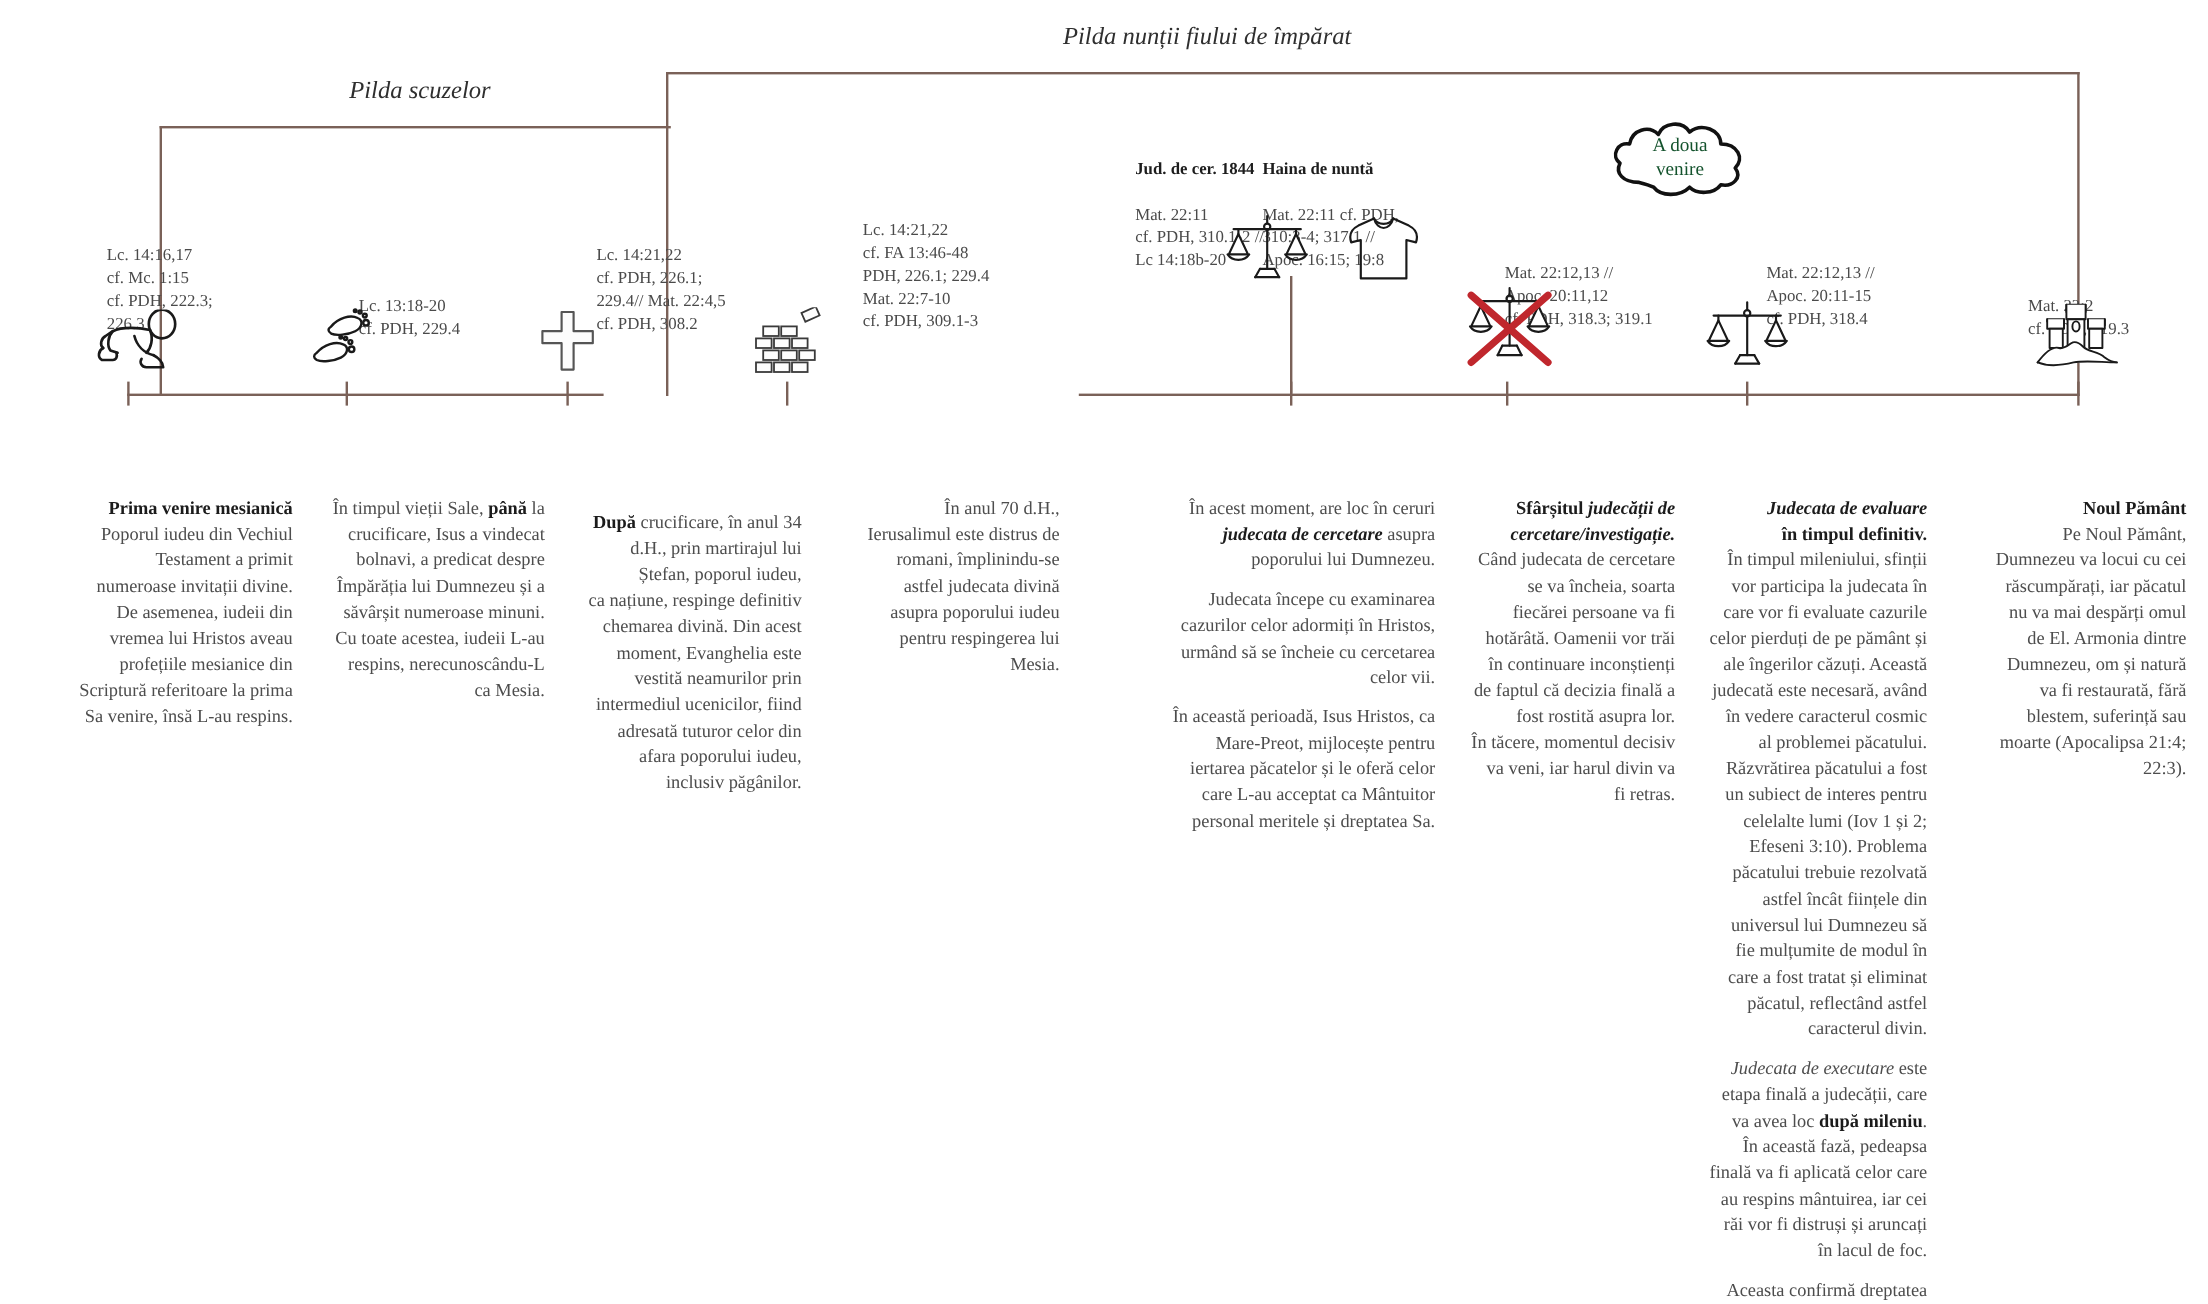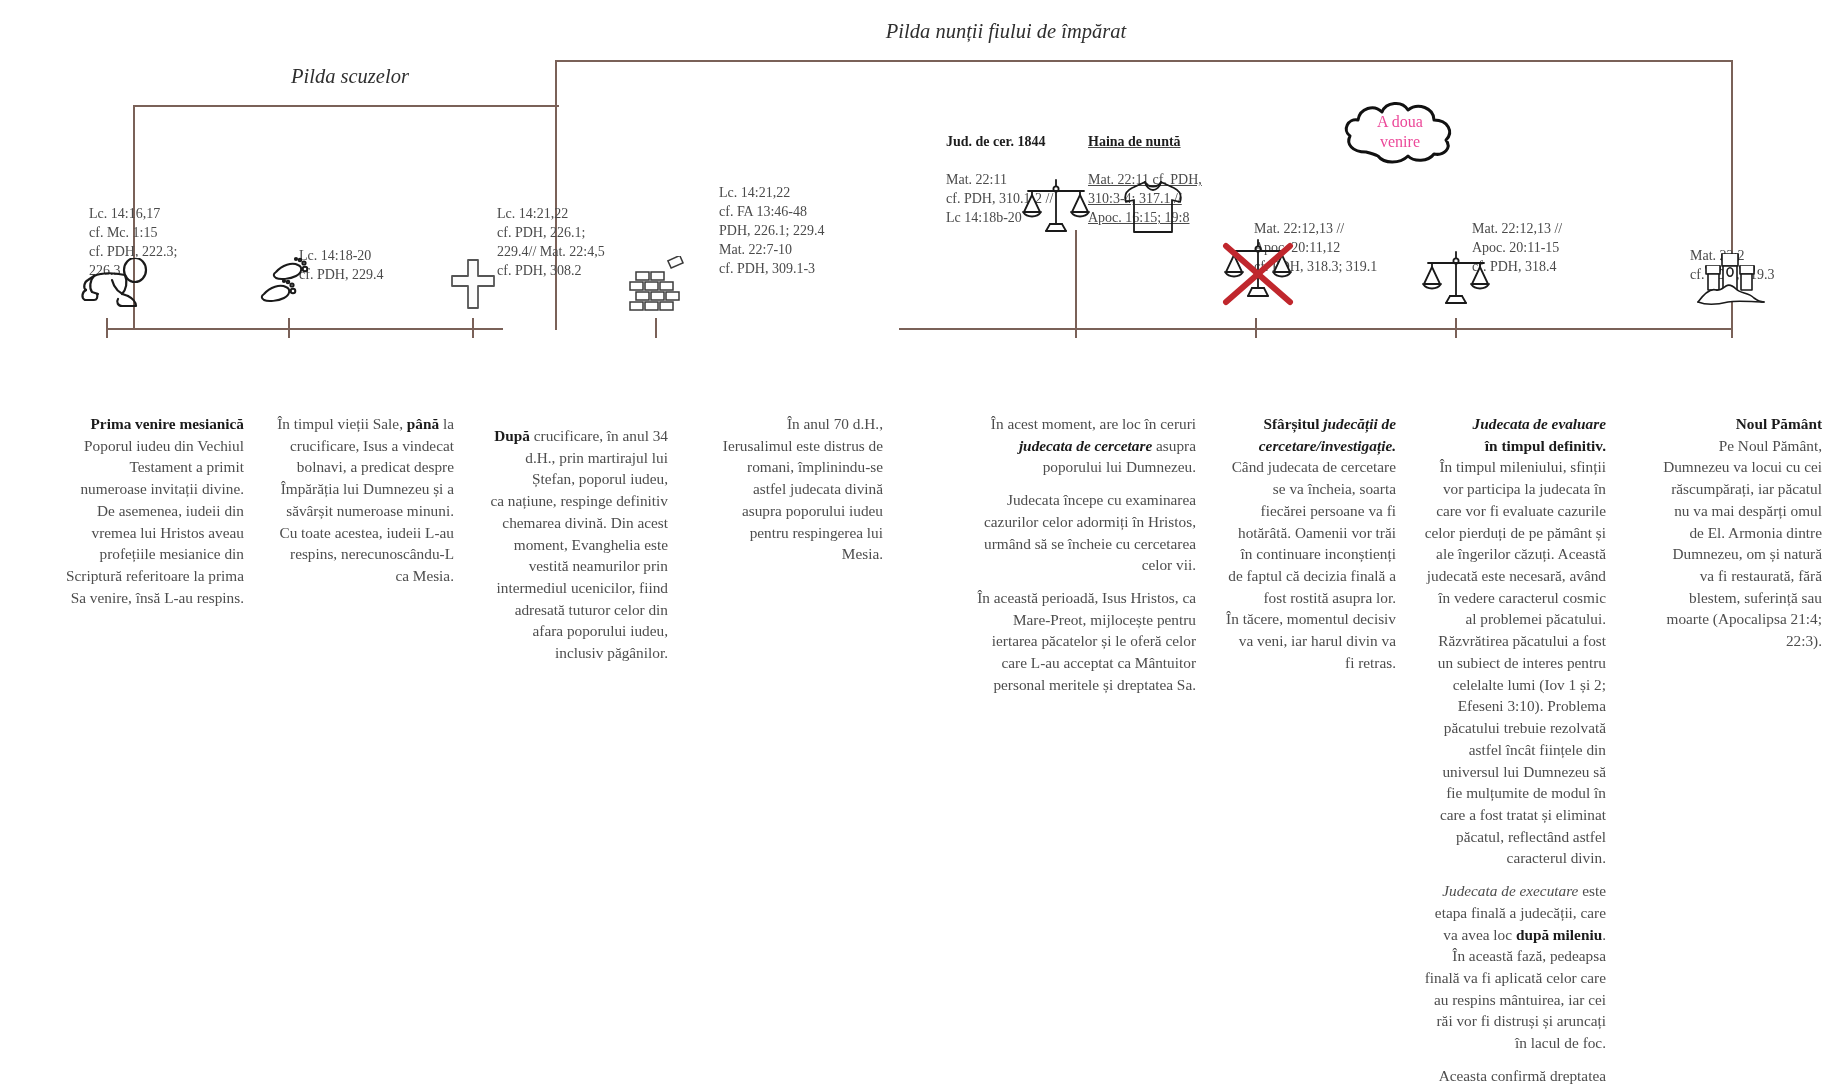--- a/index.html
+++ b/index.html
@@ -39,21 +39,21 @@
 
   
   .icon{position:absolute;}
   .icon svg{display:block;}
 
   
   .cloud{position:absolute;}
   .cloud .cloud-label{
     position:absolute;left:0;top:0;width:100%;height:100%;
     display:flex;align-items:center;justify-content:center;
-    text-align:center;font-size:16px;line-height:1.22;color:#ec4899;
+    text-align:center;font-size:16px;line-height:1.22;color:#14532d;
     font-family:"Liberation Serif","DejaVu Serif",serif;
   }
 
   
   .col{
     position:absolute;
     font-size:15.3px;
     line-height:1.42;
     color:#4d4d4d;
     text-align:right;
@@ -94,21 +94,21 @@
   <div class="line-v" style="left:1075px;top:230px;height:98px;"></div>
 
   <div class="ref" style="left:89px;top:185px;width:170px;">
     <span>Lc. 14:16,17
 cf. Mc. 1:15
 cf. PDH, 222.3;
 226.3</span>
   </div>
 
   <div class="ref" style="left:299px;top:227px;width:180px;">
-    <span>Lc. 14:18-20
+    <span>Lc. 13:18-20
 cf. PDH, 229.4</span>
   </div>
 
   <div class="ref" style="left:497px;top:185px;width:190px;">
     <span>Lc. 14:21,22
 cf. PDH, 226.1;
 229.4// Mat. 22:4,5
 cf. PDH, 308.2</span>
   </div>
 
@@ -120,21 +120,21 @@
 cf. PDH, 309.1-3</span>
   </div>
 
   <div class="ref" style="left:946px;top:113px;width:150px;">
     <span class="hd">Jud. de cer. 1844</span><br>
     <span>Mat. 22:11
 cf. PDH,  310.1-2 //
 Lc 14:18b-20</span>
   </div>
 
-  <div class="ref" style="left:1088px;top:113px;width:160px;text-decoration:underline;">
+  <div class="ref" style="left:1052px;top:113px;width:160px;">
     <span class="hd">Haina de nuntă</span><br>
     <span>Mat. 22:11 cf. PDH,
 310:3-4; 317.1 //
 Apoc. 16:15; 19:8</span>
   </div>
 
   <div class="ref" style="left:1254px;top:200px;width:180px;">
     <span>Mat. 22:12,13 //
 Apoc. 20:11,12
 cf. PDH,  318.3; 319.1</span>

